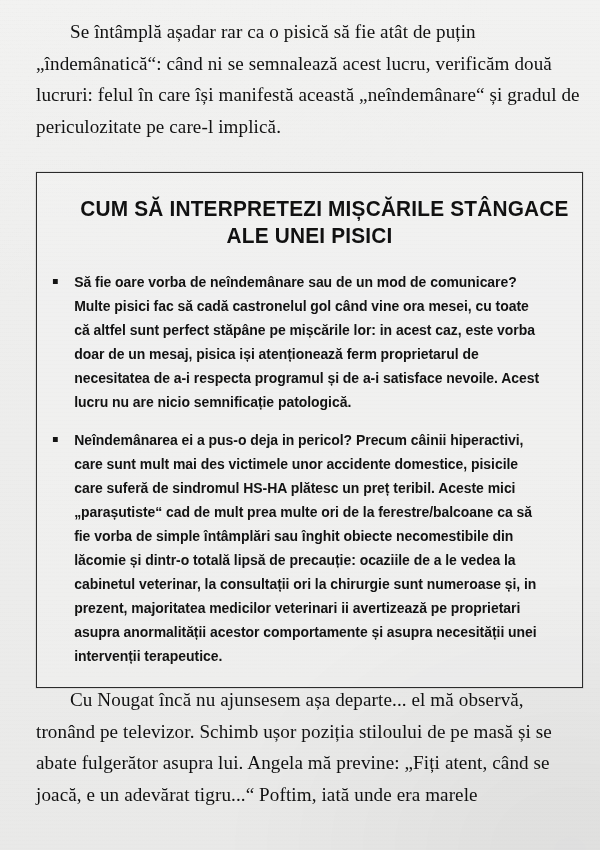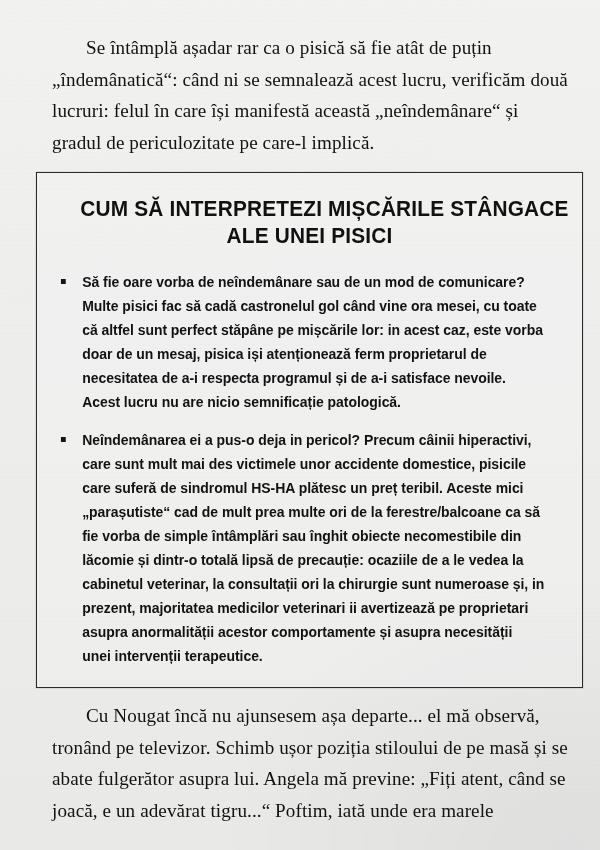--- a/index.html
+++ b/index.html
@@ -46,21 +46,21 @@
     left: 36px;
     width: 548px;
     font-family: "Liberation Serif", serif;
     font-size: 19.1px;
     line-height: 31.5px;
     text-align: left;
     letter-spacing: 0.1px;
     color: #111;
   }
   .bodytext p {
-    margin: 16px;
+    margin: 0;
     text-indent: 34px;
     white-space: pre-wrap;
   }
 
   #para-top { top: 16px; }
   #para-bottom { top: 684px; }
 
   
   .framed-box {
     position: absolute;
@@ -87,21 +87,21 @@
     transform-origin: center top;
   }
   .box-heading .hl {
     display: block;
     white-space: nowrap;
   }
 
   .box-list {
     list-style: none;
     margin: 21px 0 0 0;
-    padding: 0 20px 0 22px;
+    padding: 0 20px 0 14px;
   }
   .box-list li {
     position: relative;
     padding-left: 24px;
     margin-bottom: 13px;
     font-family: "Liberation Sans Narrow", "Liberation Sans", sans-serif;
     font-weight: 700;
     font-size: 14.5px;
     line-height: 24.1px;
     color: #121212;

